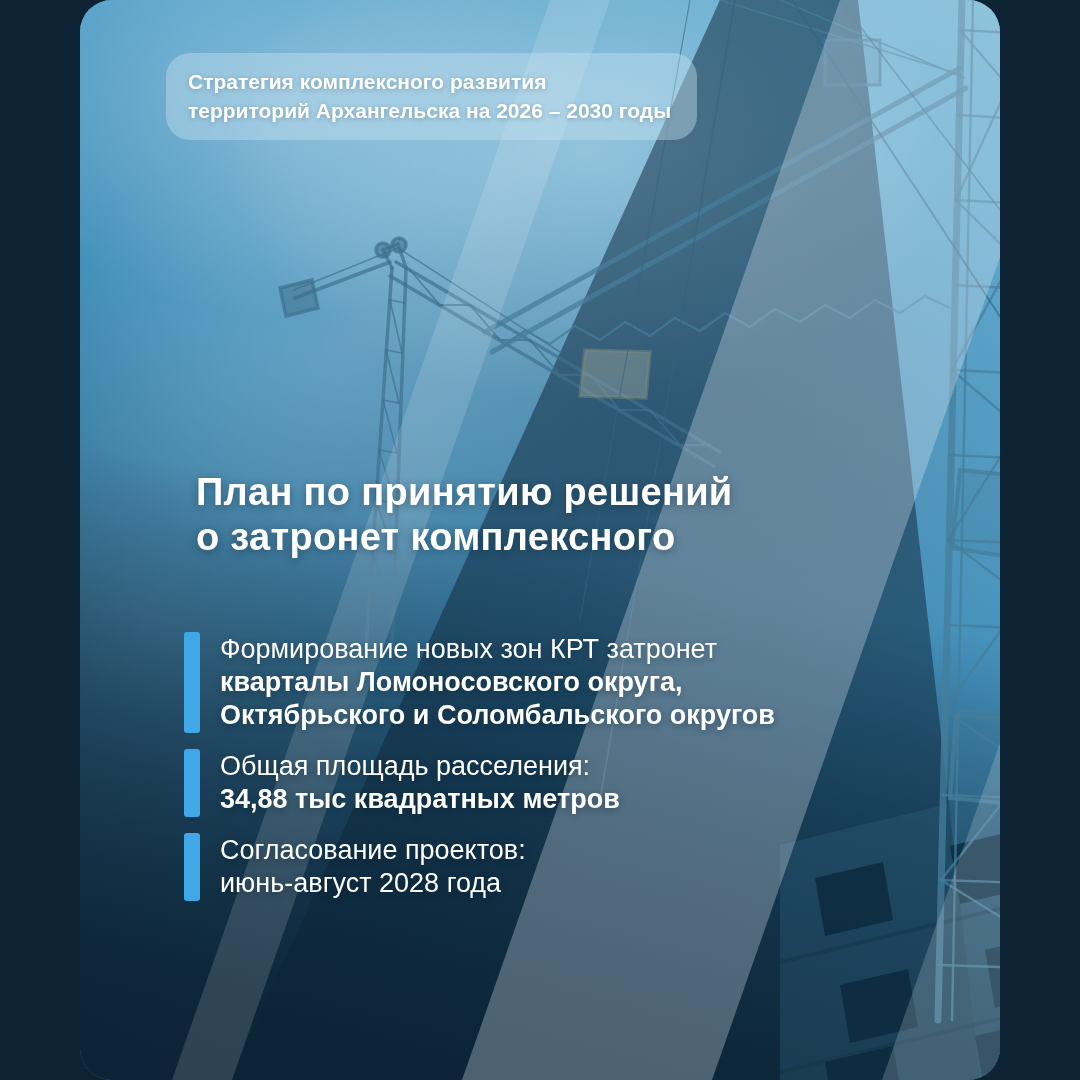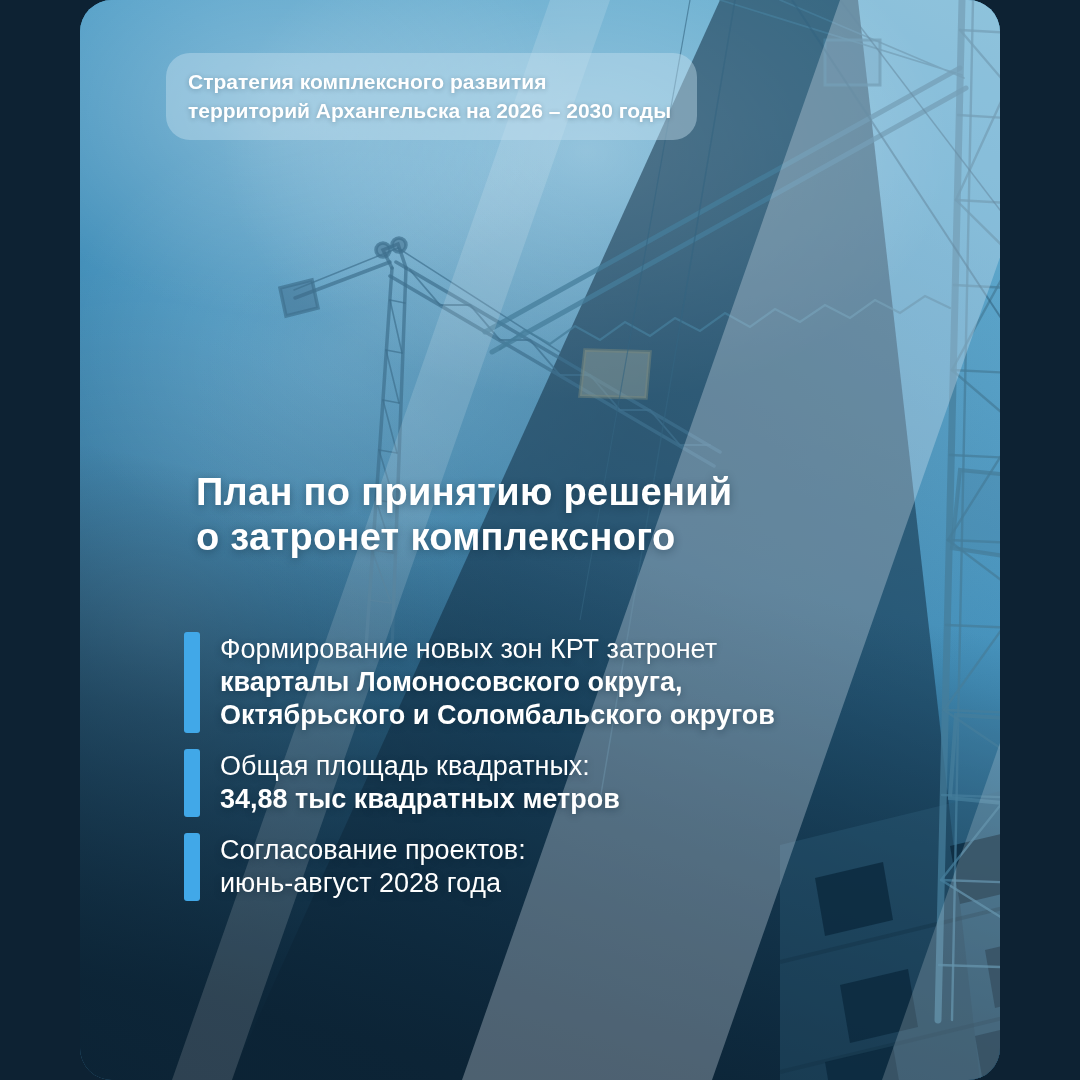--- a/index.html
+++ b/index.html
@@ -180,21 +180,21 @@
         <span class="bl">Формирование новых зон КРТ затронет</span>
         <span class="bl bold">кварталы Ломоносовского округа,</span>
         <span class="bl bold">Октябрьского и Соломбальского округов</span>
       </div>
     </div>
 
 
     <div class="bullet">
       <div class="bar"></div>
       <div class="btext">
-        <span class="bl">Общая площадь квадратных:</span>
+        <span class="bl">Общая площадь расселения:</span>
         <span class="bl bold">34,88 тыс квадратных метров</span>
       </div>
     </div>
 
     <div class="bullet">
       <div class="bar"></div>
       <div class="btext">
         <span class="bl">Согласование проектов:</span>
         <span class="bl">июнь-август 2028 года</span>
       </div>

